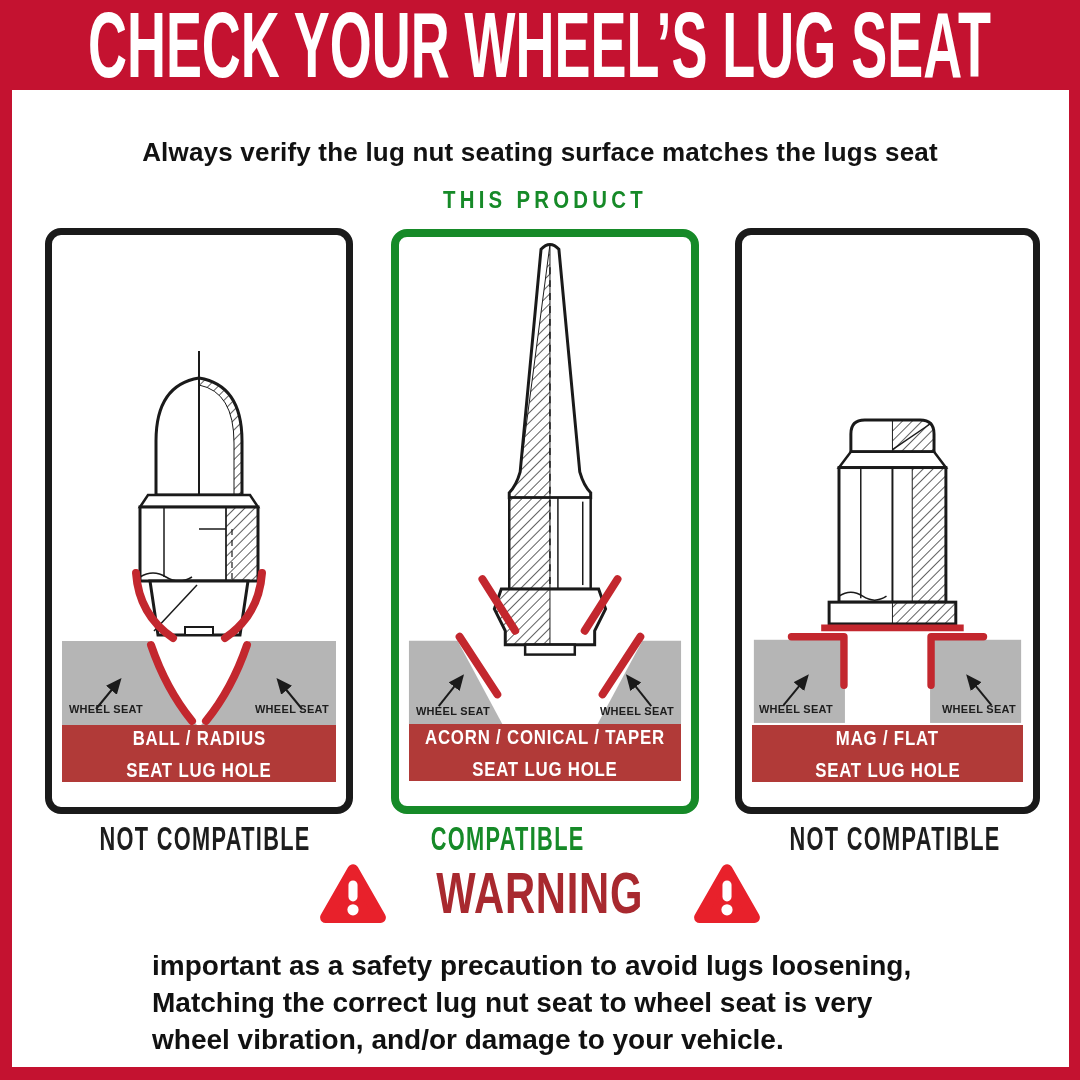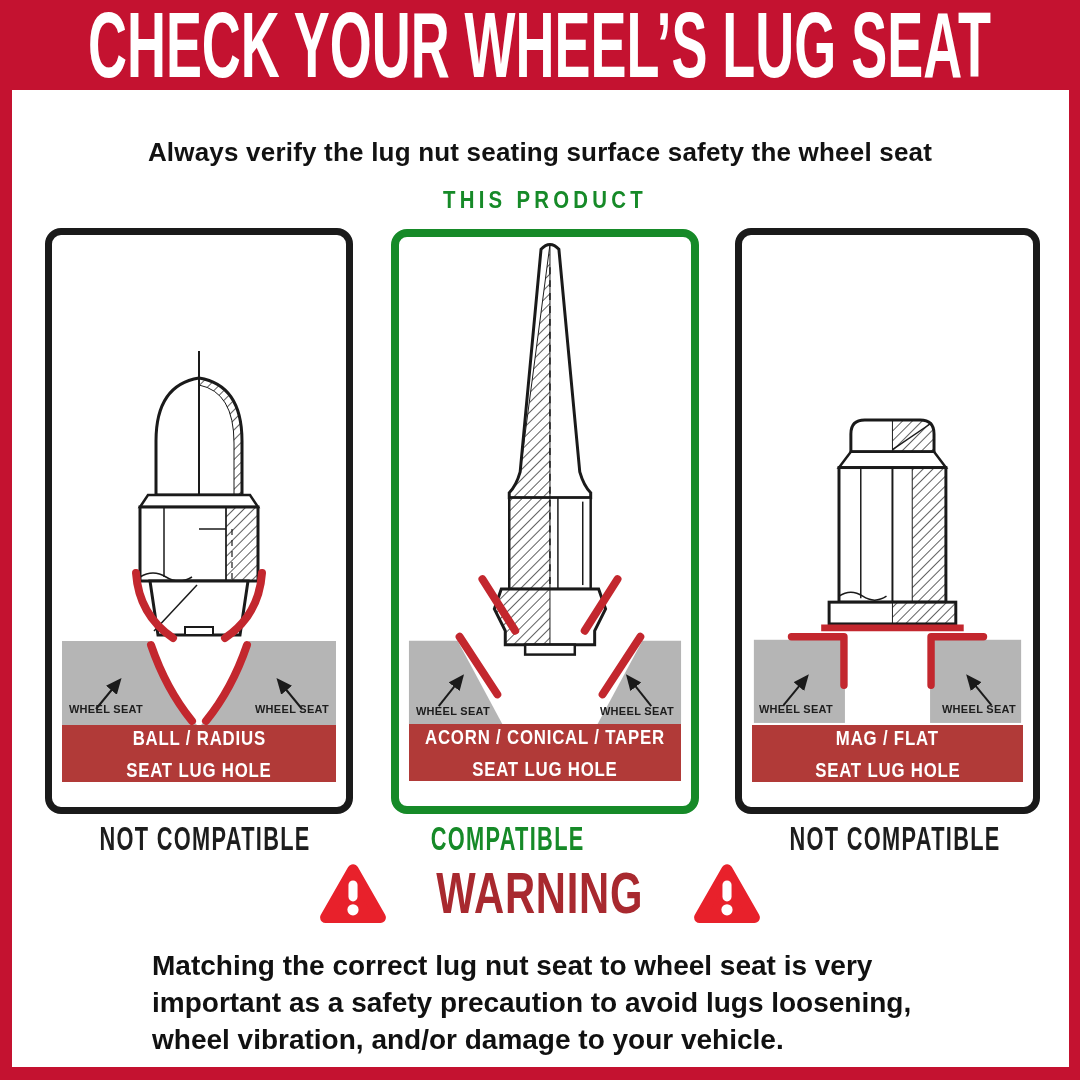--- a/index.html
+++ b/index.html
@@ -66,21 +66,21 @@
   <div class="edge left"></div>
   <div class="edge right"></div>
   <div class="bottom-bar"></div>
 
   <div class="banner">
     <div class="title">
       <span class="cond" style="--sx:0.58">CHECK YOUR WHEEL’S LUG SEAT</span>
     </div>
   </div>
 
-  <div class="subtitle">Always verify the lug nut seating surface safety the wheel seat</div>
+  <div class="subtitle">Always verify the lug nut seating surface matches the lugs seat</div>
 
   <div class="this-product">
     <span class="cond" style="--sx:0.85">THIS PRODUCT</span>
   </div>
 
   <div class="panel p0">
     <svg class="diagram" viewBox="0 0 294 572">
 
       <g stroke="#1a1a1a" fill="none">
         <line x1="147" y1="116" x2="147" y2="150" stroke-width="2"></line>
@@ -218,18 +218,18 @@
       <span class="cond" style="--sx:0.72">WARNING</span>
     </div>
     <svg width="70" height="66" viewBox="0 0 100 92">
       <path d="M50 13 L89 81 L11 81 Z" fill="#e8212b" stroke="#e8212b" stroke-width="16" stroke-linejoin="round"></path>
       <rect x="43.5" y="28" width="13" height="30" rx="6.5" fill="#fff"></rect>
       <circle cx="50" cy="70" r="8" fill="#fff"></circle>
     </svg>
   </div>
 
   <div class="footer-text">
+    <div>important as a safety precaution to avoid lugs loosening,</div>
     <div>Matching the correct lug nut seat to wheel seat is very</div>
-    <div>important as a safety precaution to avoid lugs loosening,</div>
     <div>wheel vibration, and/or damage to your vehicle.</div>
   </div>
 
 </div>
 
 </body></html>

